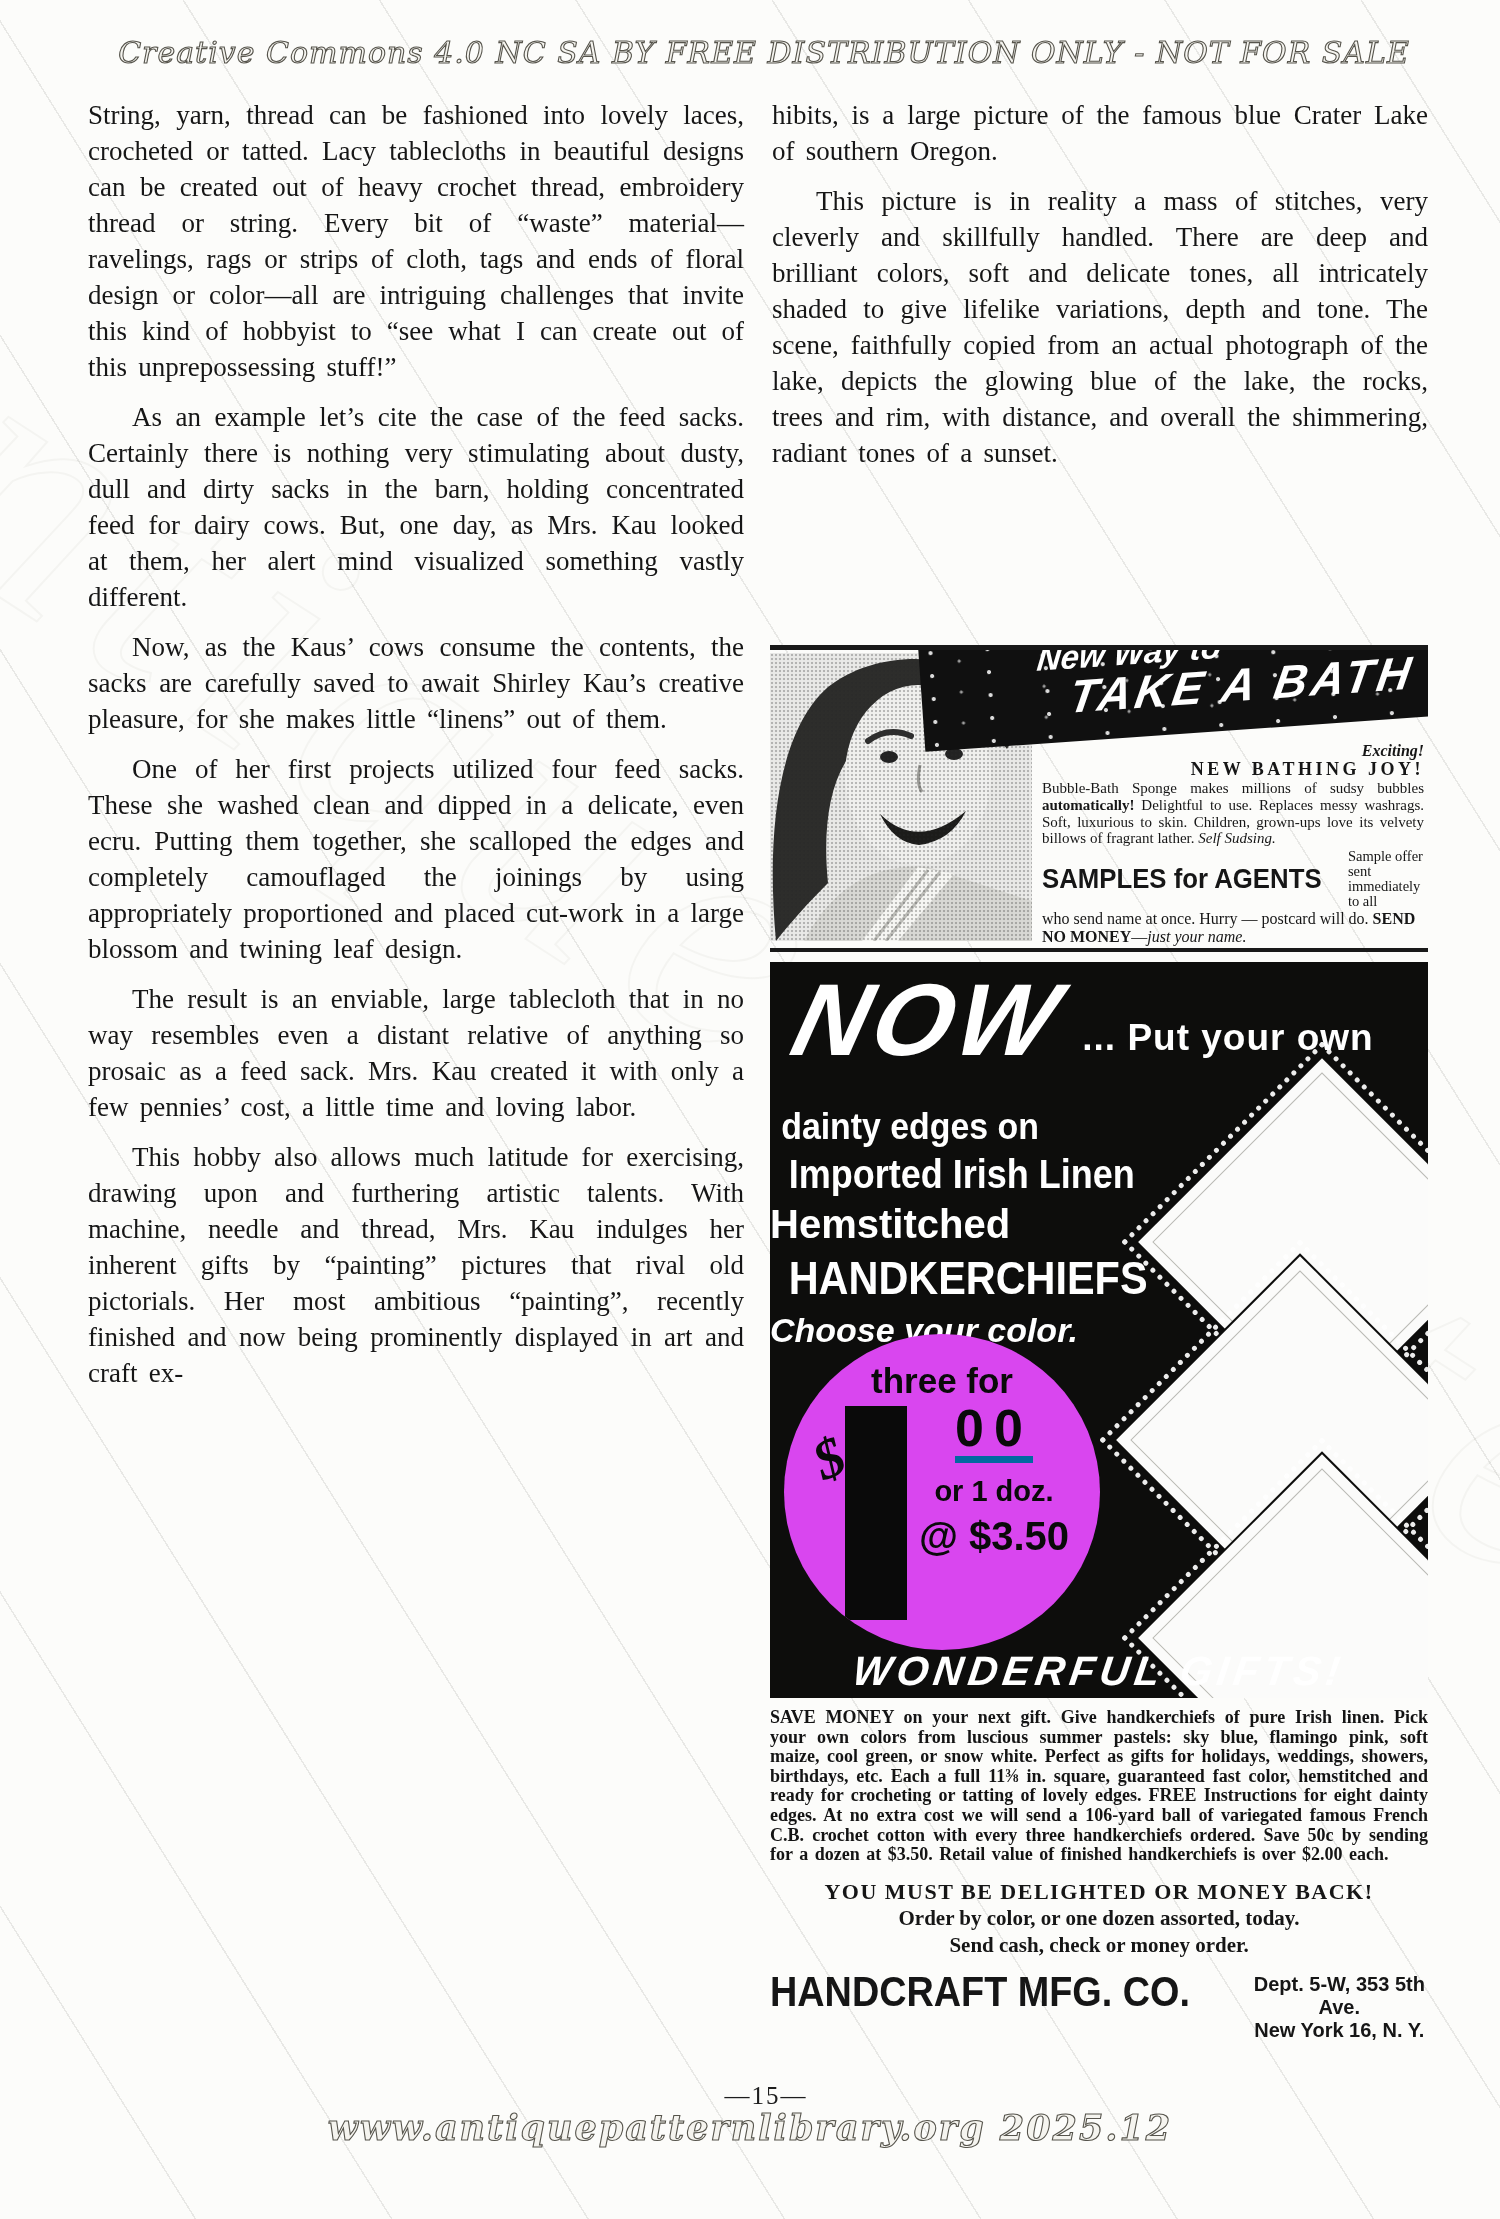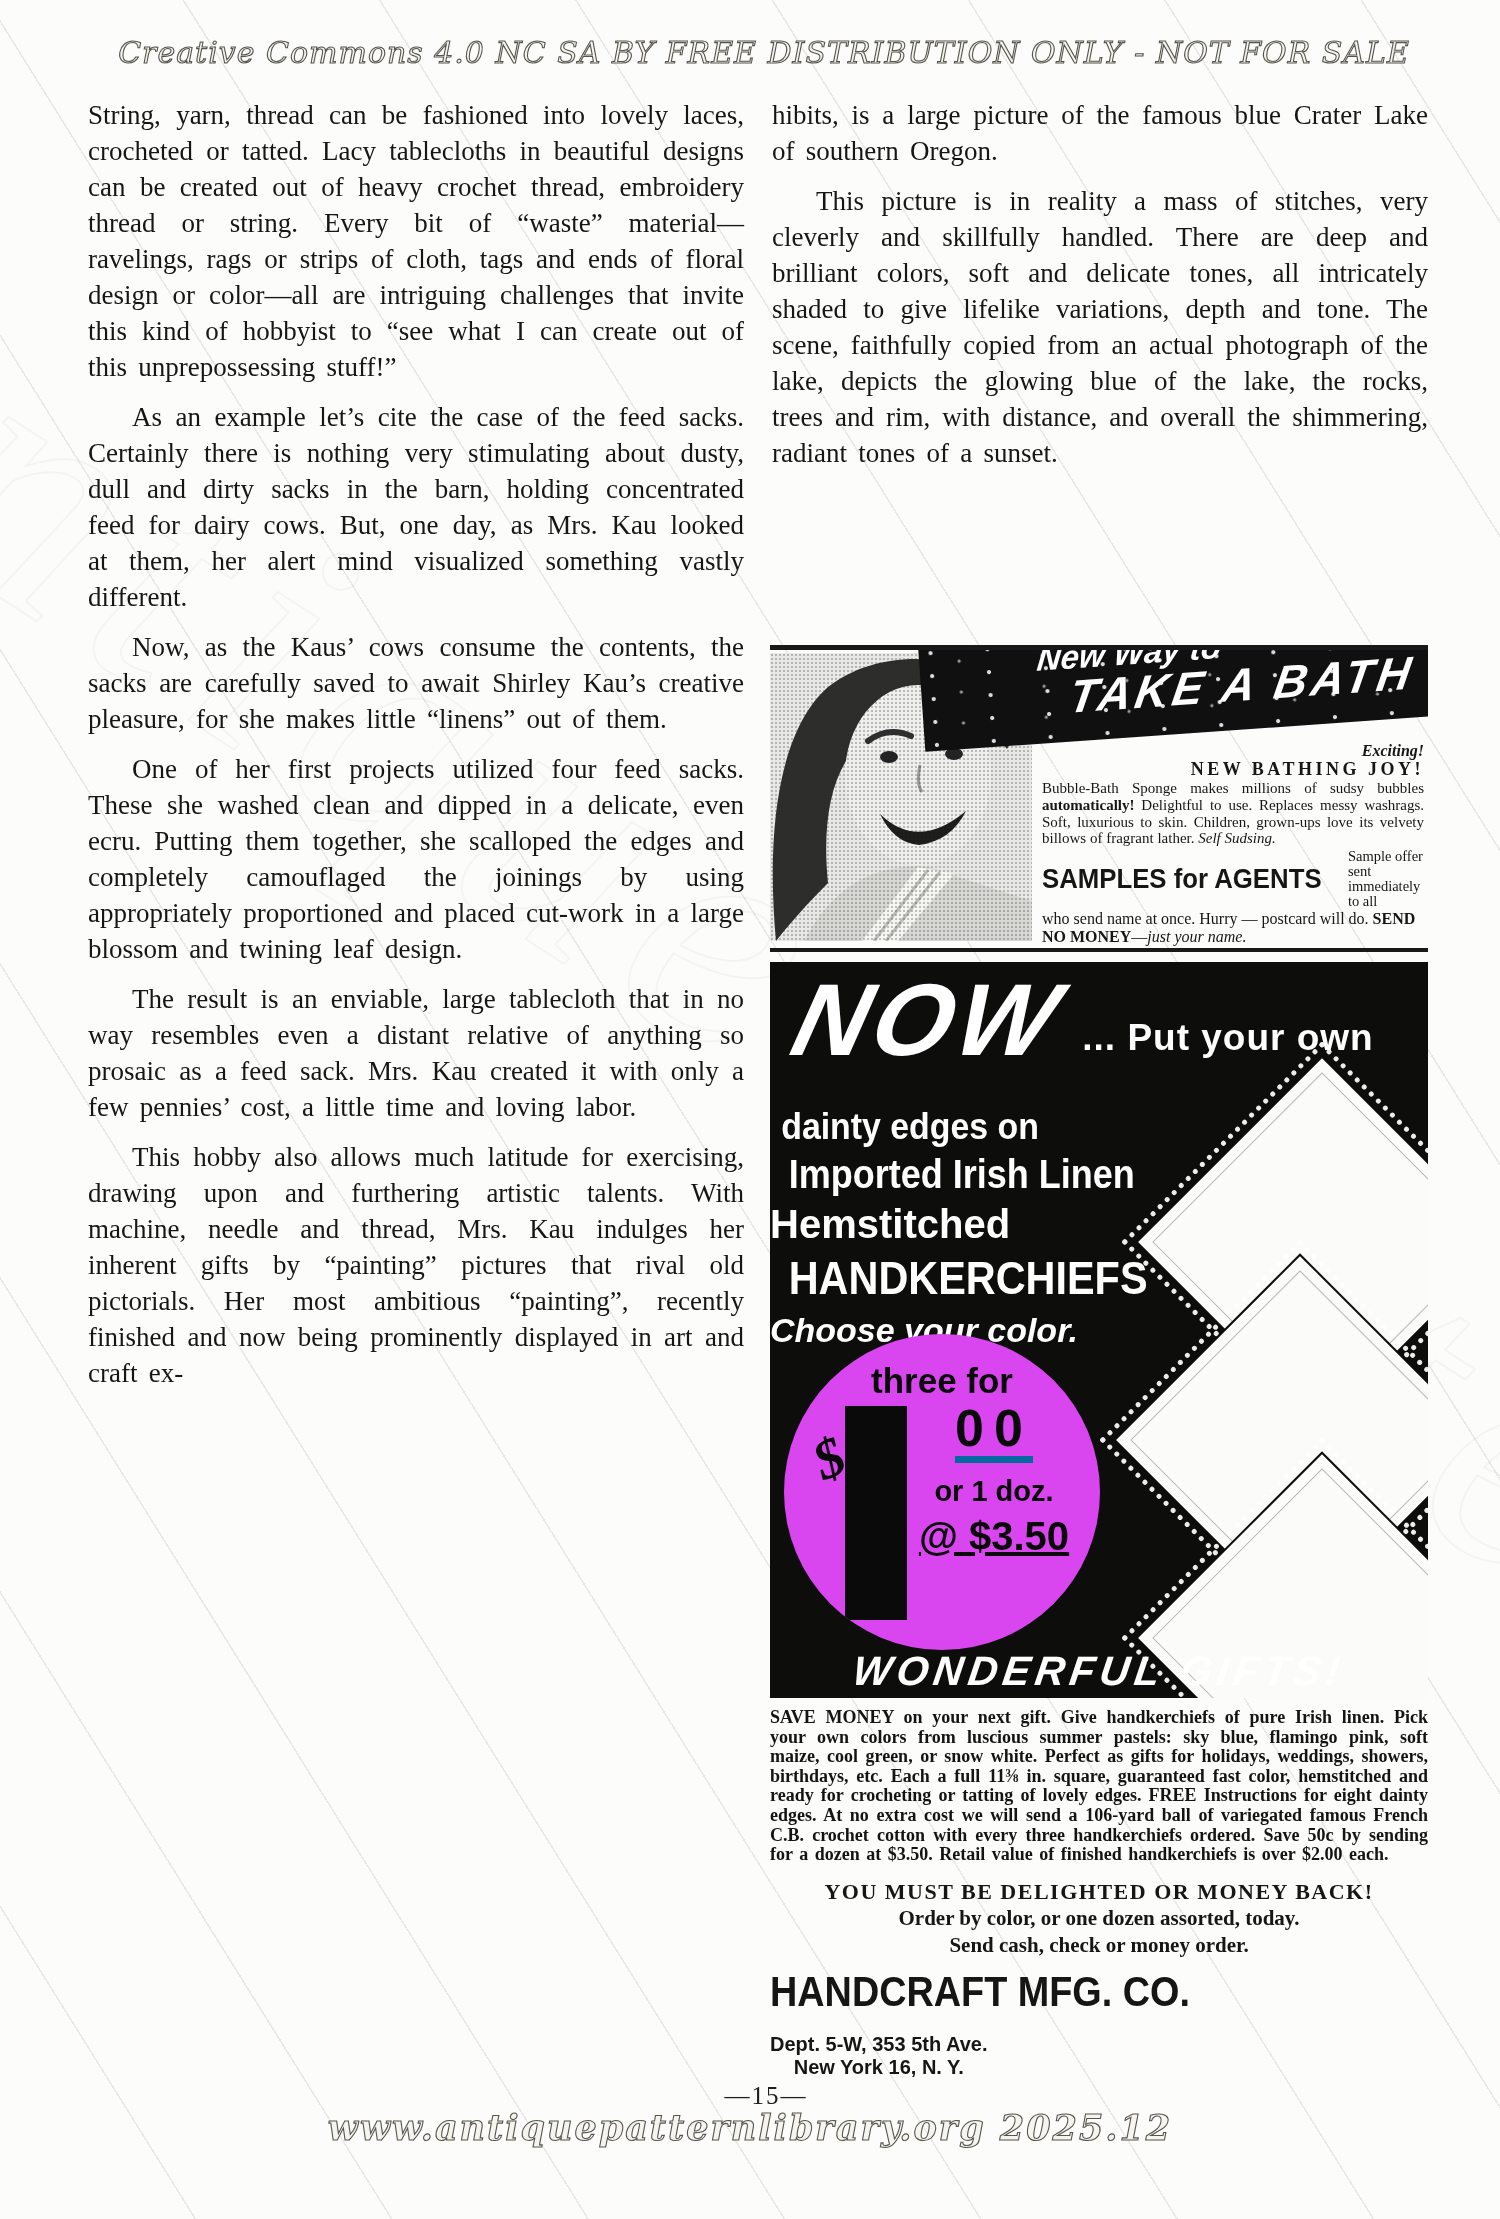--- a/index.html
+++ b/index.html
@@ -87,30 +87,30 @@
             background:#d946ef; color:#0a0a0a; text-align:center; overflow:hidden; }
   .c-three { font:700 35px/38px "Liberation Sans",sans-serif; margin-top:28px; }
   .c-price { display:flex; justify-content:center; align-items:flex-start; margin-top:2px; }
   .c-dollar { font:italic 700 56px/56px "Liberation Serif",serif; transform:rotate(-24deg);
               margin:28px 0 0 0; }
   .c-bar { width:62px; height:214px; background:#0a0a0a; margin:4px 0 0 2px; }
   .c-right { margin-left:12px; display:flex; flex-direction:column; align-items:center; }
   .c-oo  { font:700 52px/52px "Liberation Sans",sans-serif; letter-spacing:10px;
            border-bottom:7px solid #0369a1; padding-bottom:2px; }
   .c-doz { font:700 29px/32px "Liberation Sans",sans-serif; margin-top:12px; }
-  .c-at  { font:700 40px/42px "Liberation Sans",sans-serif; margin-top:8px;text-decoration:underline; }
+  .c-at  { font:700 40px/42px "Liberation Sans",sans-serif; margin-top:8px; }
   .gifts { position:absolute; bottom:4px; width:100%; text-align:center;
            font:italic 700 41px/46px "Liberation Sans",sans-serif; letter-spacing:5px;
            transform:skewX(-8deg); }
   .hank-body { margin-top:10px; font:700 18px/19.6px "Liberation Serif",serif;
                text-align:justify; word-spacing:2px; color:#141414; }
   .guarantee { margin-top:14px; text-align:center; font:700 22px/26px "Liberation Serif",serif;
                letter-spacing:1.5px; }
   .order-line { text-align:center; font:700 21px/27px "Liberation Serif",serif; }
-  .company-row { display:flex; align-items:flex-start; margin-top:10px; gap:14px;flex-direction:column; }
+  .company-row { display:flex; align-items:flex-start; margin-top:10px; gap:14px; }
   .hc-name { font:700 42px/46px "Liberation Sans",sans-serif; transform:scaleX(.9);
              transform-origin:left; white-space:nowrap; }
   .hc-dept { font:700 20px/23px "Liberation Sans",sans-serif; text-align:center; margin-top:4px; }
 
   .footer-page { position:absolute; top:2082px; left:16px; width:100%; text-align:center;
     font:25px/28px "Liberation Serif",serif; letter-spacing:2px; color:#1d1d1d; }
   .footer-url { position:absolute; top:2108px; left:0; width:100%; text-align:center;
     font:italic 700 35px/40px "DejaVu Serif",serif; letter-spacing:2px; }
 </style>
 </head>

